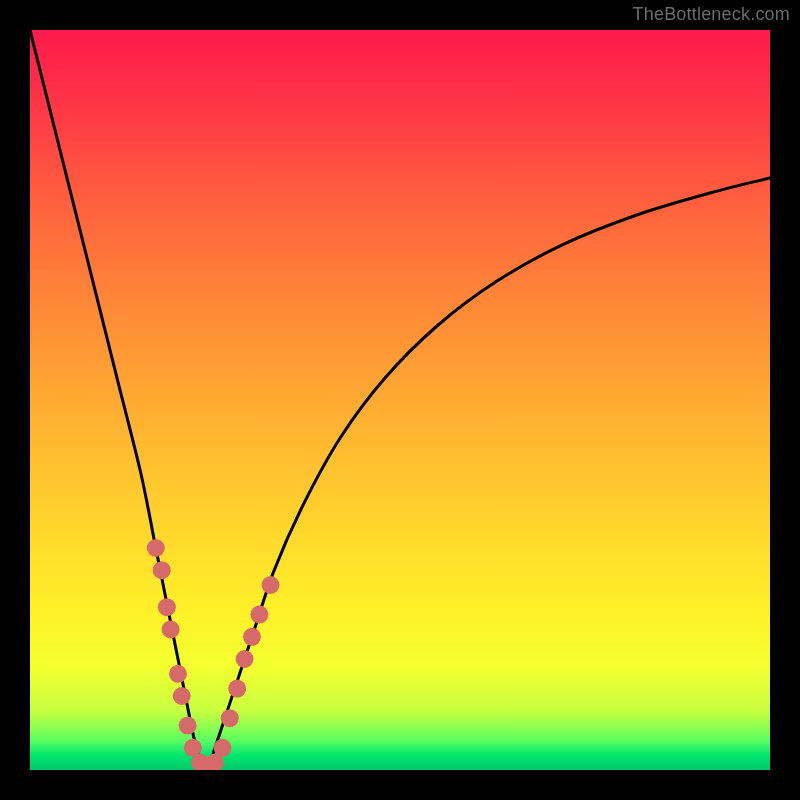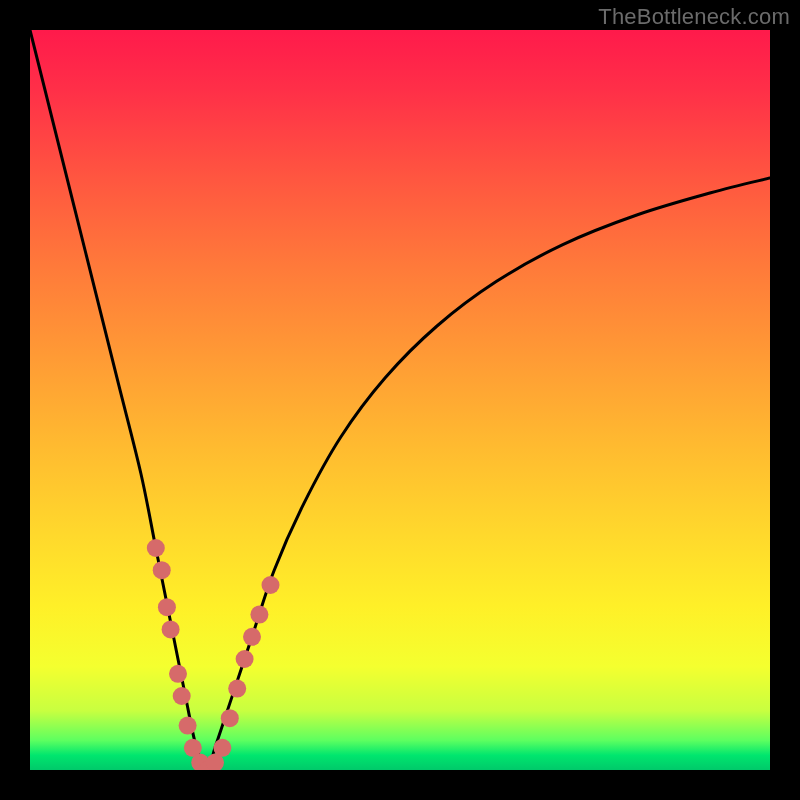--- a/index.html
+++ b/index.html
@@ -37,21 +37,21 @@
       #5dff60 96%,
       #00e66e 98%,
       #00c96a 100%
     );
   }
   .watermark {
     position: absolute;
     top: 4px;
     right: 10px;
     color: #6b6b6b;
-    font-size: 22px;
+    font-size: 18px;
     font-weight: 500;
     letter-spacing: 0.2px;
     user-select: none;
   }
   svg.curve {
     position: absolute;
     left: 0; top: 0;
     width: 740px;
     height: 740px;
     pointer-events: none;

